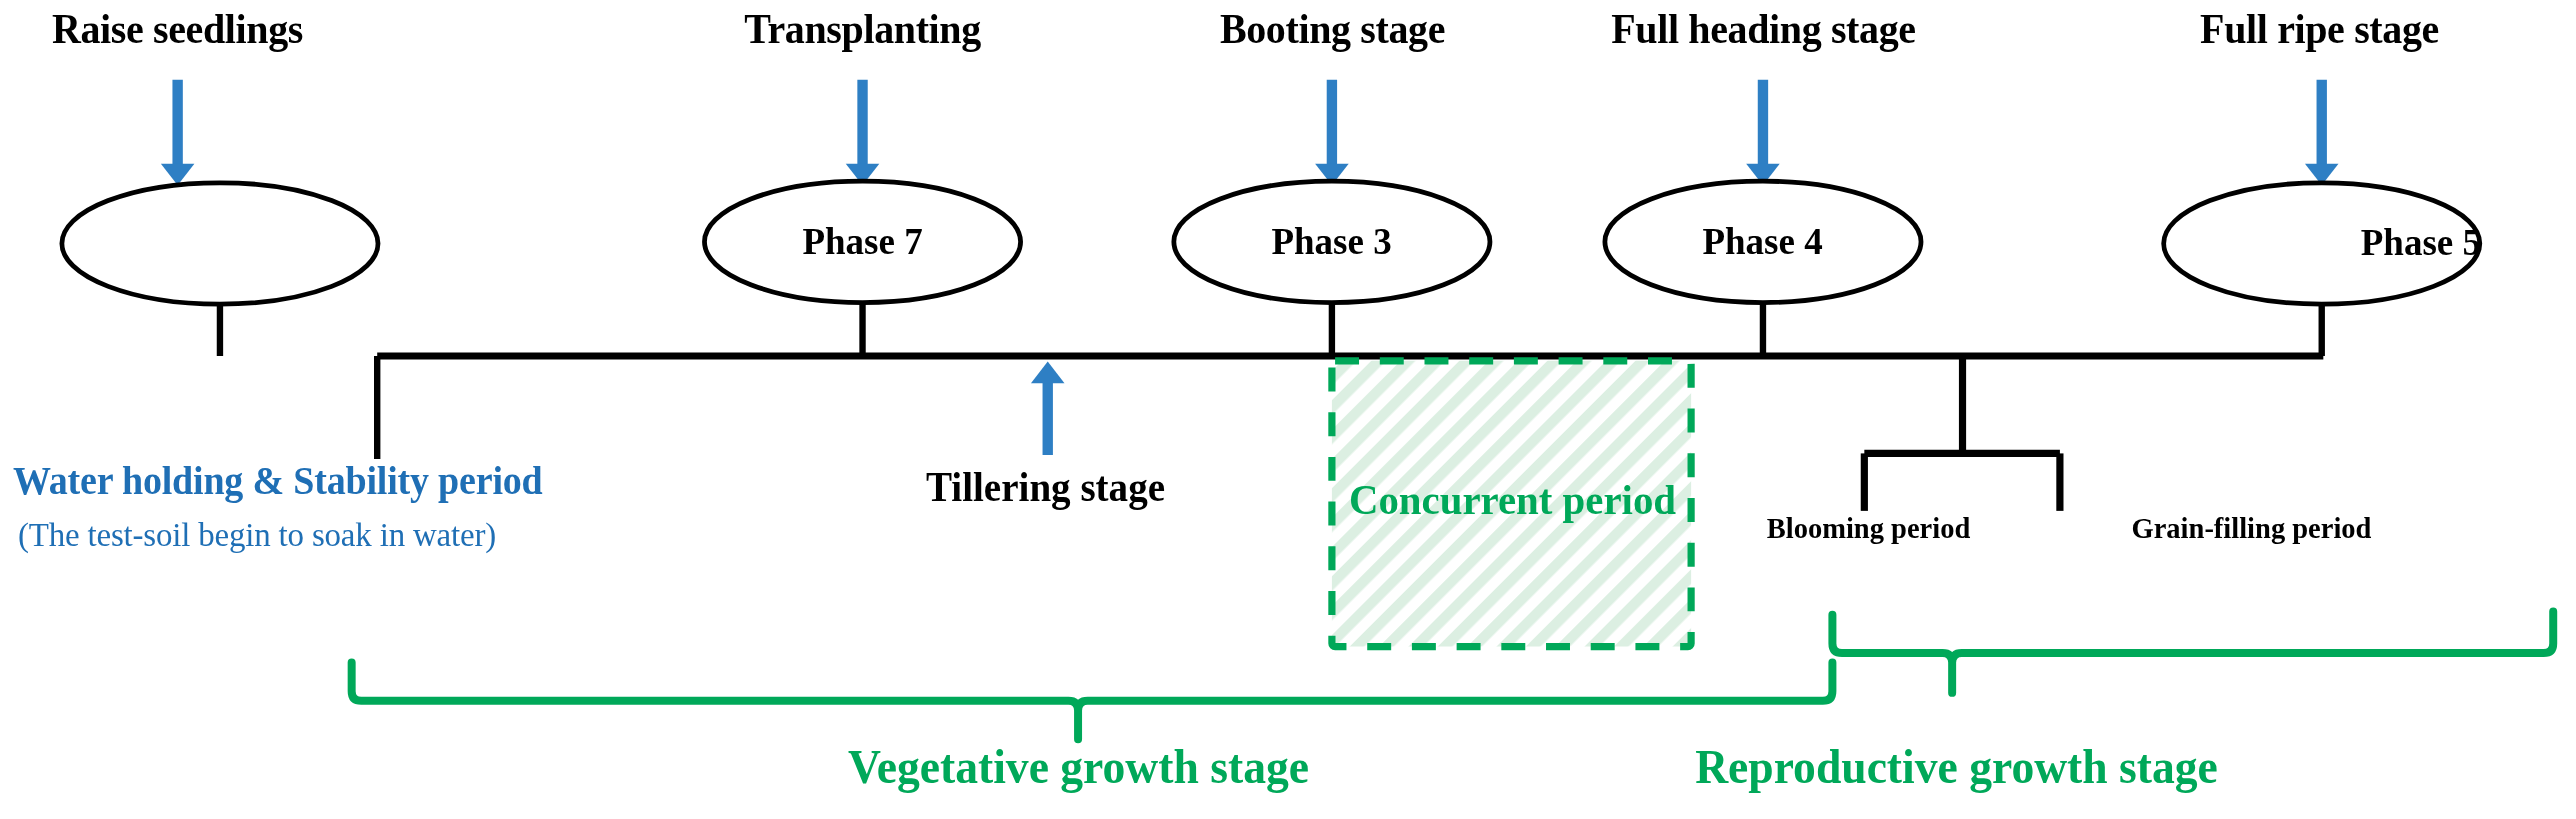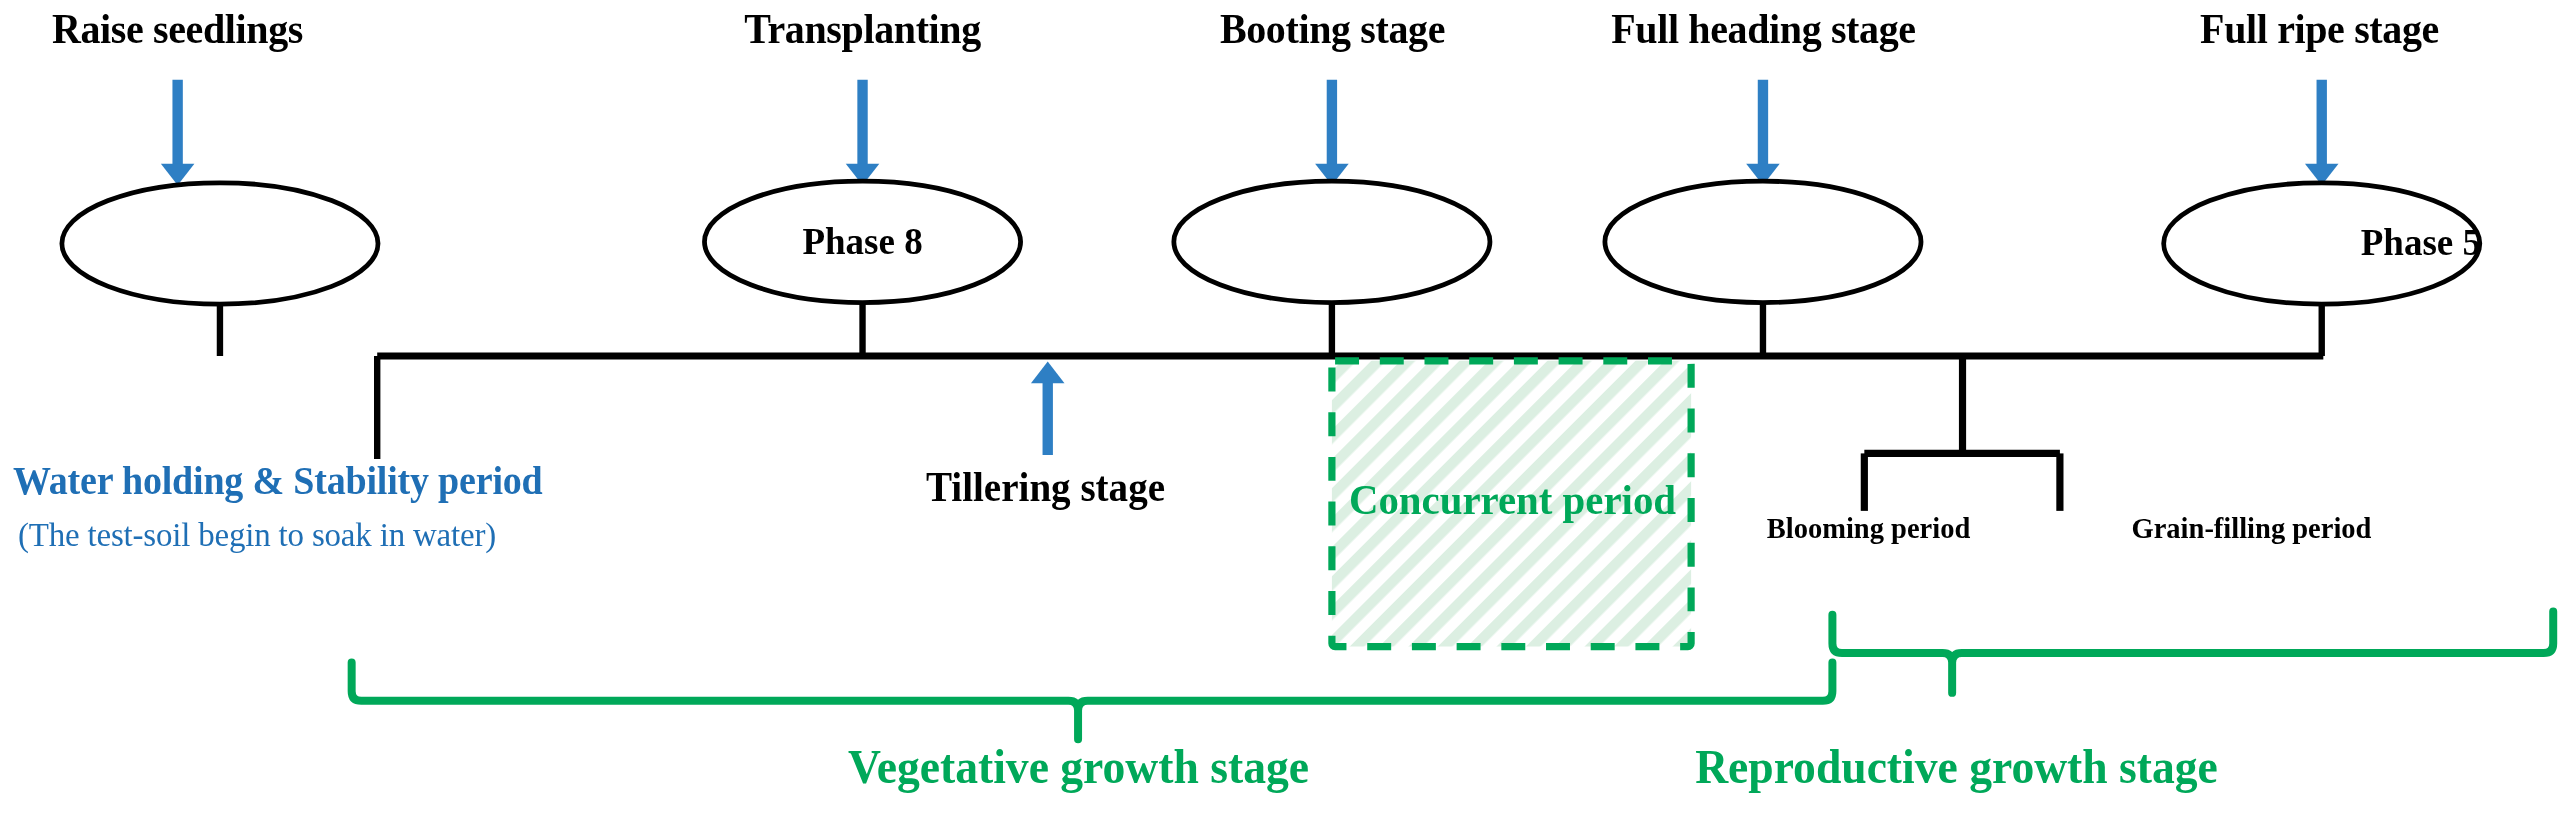--- a/index.html
+++ b/index.html
@@ -94,21 +94,23 @@
                M2445,868 L2445,830 Q2445,818 2457,818 L3186,818 Q3198,818 3198,806 L3198,766"></path>
     </g>
   </svg>
 
   <div class="lbl toplabel" style="left:0;top:4px;width:355px;text-align:center;">Raise seedlings</div>
   <div class="lbl toplabel" style="left:685px;top:4px;width:355px;text-align:center;">Transplanting</div>
   <div class="lbl toplabel" style="left:1155px;top:4px;width:355px;text-align:center;">Booting stage</div>
   <div class="lbl toplabel" style="left:1556px;top:4px;width:415px;text-align:center;">Full heading stage</div>
   <div class="lbl toplabel" style="left:2136px;top:4px;width:367px;text-align:center;">Full ripe stage</div>
 
-  <div class="lbl phaselabel" style="left:703px;top:220px;width:319px;text-align:center;">Phase 8</div>
+  <div class="lbl phaselabel" style="left:703px;top:220px;width:319px;text-align:center;">Phase 7</div>
+  <div class="lbl phaselabel" style="left:1172px;top:220px;width:319px;text-align:center;">Phase 3</div>
+  <div class="lbl phaselabel" style="left:1603px;top:220px;width:319px;text-align:center;">Phase 4</div>
   <div class="lbl phaselabel" style="left:2162px;top:221px;width:319px;text-align:right;">Phase 5</div>
 
   <div class="lbl bluebig" style="left:12.8px;top:457px;">Water holding &amp; Stability period</div>
   <div class="lbl bluesmall" style="left:17.6px;top:516px;">(The test-soil begin to soak in water)</div>
 
   <div class="lbl tiller" style="left:854px;top:463px;width:383px;text-align:center;">Tillering stage</div>
 
   <div class="lbl greenbig" style="left:1332px;top:475px;width:361px;text-align:center;">Concurrent period</div>
 
   <div class="lbl smallblack" style="left:1689px;top:511px;width:359px;text-align:center;">Blooming period</div>

